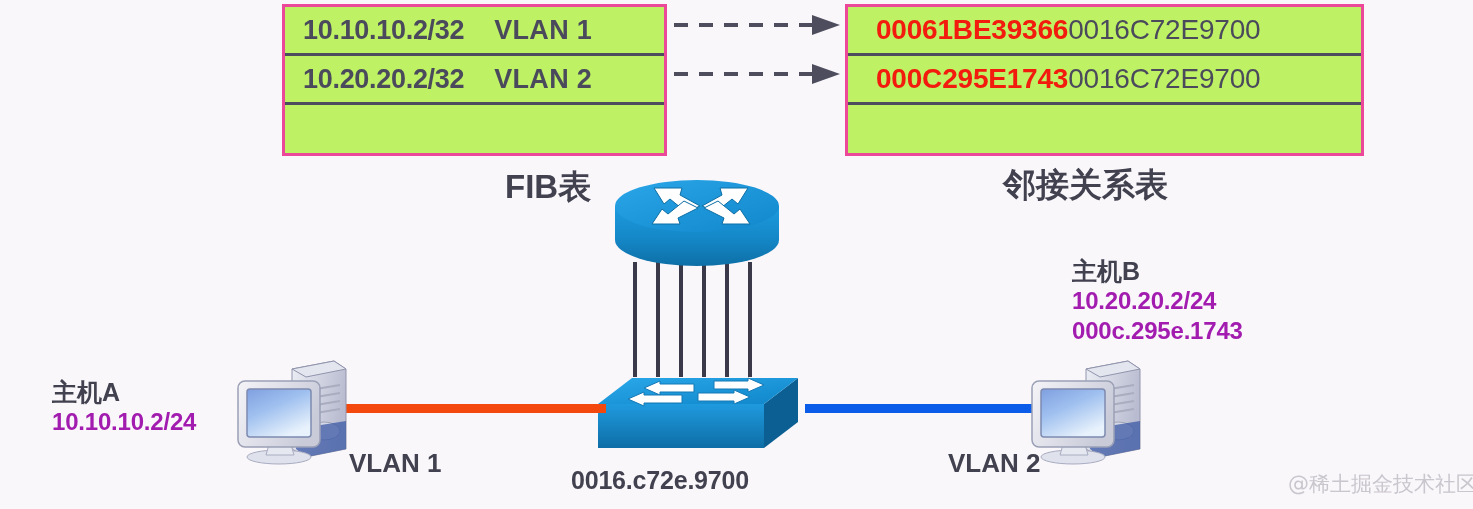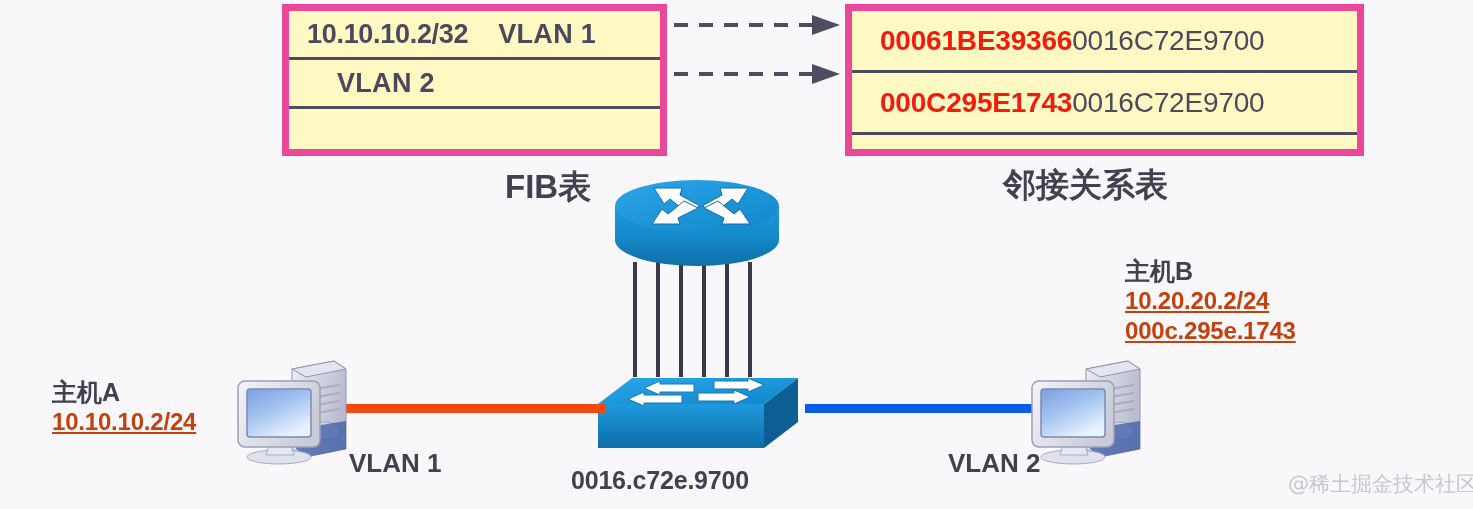--- a/index.html
+++ b/index.html
@@ -12,23 +12,23 @@
     width: 1473px;
     height: 509px;
     background: #faf7fb;
     overflow: hidden;
     font-family: "Liberation Sans", "DejaVu Sans", sans-serif;
   }
 
   
   .tbl {
     position: absolute;
-    border: 7px solid #ec4899;
+    border: 3px solid #ec4899;
     box-sizing: border-box;
-    background: #fef9c3;
+    background: #bef264;
   }
   .tbl .row {
     box-sizing: border-box;
     border-bottom: 3px solid #4d4d5e;
     display: flex;
     align-items: center;
     white-space: nowrap;
   }
   .tbl .row:last-child { border-bottom: none; }
 
@@ -40,21 +40,21 @@
   }
   #fib-table .row { height: 49px; padding-left: 18px; }
   #fib-table .row.empty { height: 51px; }
 
   #adj-table {
     left: 845px;
     top: 4px;
     width: 519px;
     height: 152px;
   }
-  #adj-table .row { height: 62px; padding-left: 28px; }
+  #adj-table .row { height: 49px; padding-left: 28px; }
   #adj-table .row.empty { height: 51px; }
 
   .fib-ip {
     font-size: 27px;
     font-weight: bold;
     color: #4a4a5c;
     letter-spacing: -0.3px;
   }
   .fib-vlan {
     font-size: 27px;
@@ -117,27 +117,26 @@
   .host-block { position: absolute; white-space: nowrap; }
   .host-title {
     font-size: 25px;
     font-weight: bold;
     color: #41414f;
     line-height: 30px;
   }
   .host-line {
     font-size: 24px;
     font-weight: bold;
-    color: #c2410c;
+    color: #a21caf;
     line-height: 30px;
     letter-spacing: -0.2px;
-    text-decoration: underline;
   }
   #host-a-block { left: 52px; top: 377px; }
-  #host-b-block { left: 1125px; top: 256px; }
+  #host-b-block { left: 1072px; top: 256px; }
 
   
   .vlan-label {
     position: absolute;
     font-size: 26px;
     font-weight: bold;
     color: #41414f;
     white-space: nowrap;
   }
   #vlan1-label { left: 349px; top: 448px; }
@@ -168,20 +167,21 @@
 <body>
 
 <div id="canvas">
 
   <div id="fib-table" class="tbl">
     <div class="row">
       <span class="fib-ip">10.10.10.2/32</span>
       <span class="fib-vlan">VLAN 1</span>
     </div>
     <div class="row">
+      <span class="fib-ip">10.20.20.2/32</span>
       <span class="fib-vlan">VLAN 2</span>
     </div>
     <div class="row empty">
       <span class="fib-ip"></span>
     </div>
   </div>
 
   <svg id="arrow-1" class="arrow-svg" width="172" height="26">
     <line x1="2" y1="13" x2="142" y2="13" stroke="#4d4d5e" stroke-width="4" stroke-dasharray="14,11"></line>
     <polygon points="140,3 168,13 140,23" fill="#4d4d5e"></polygon>

